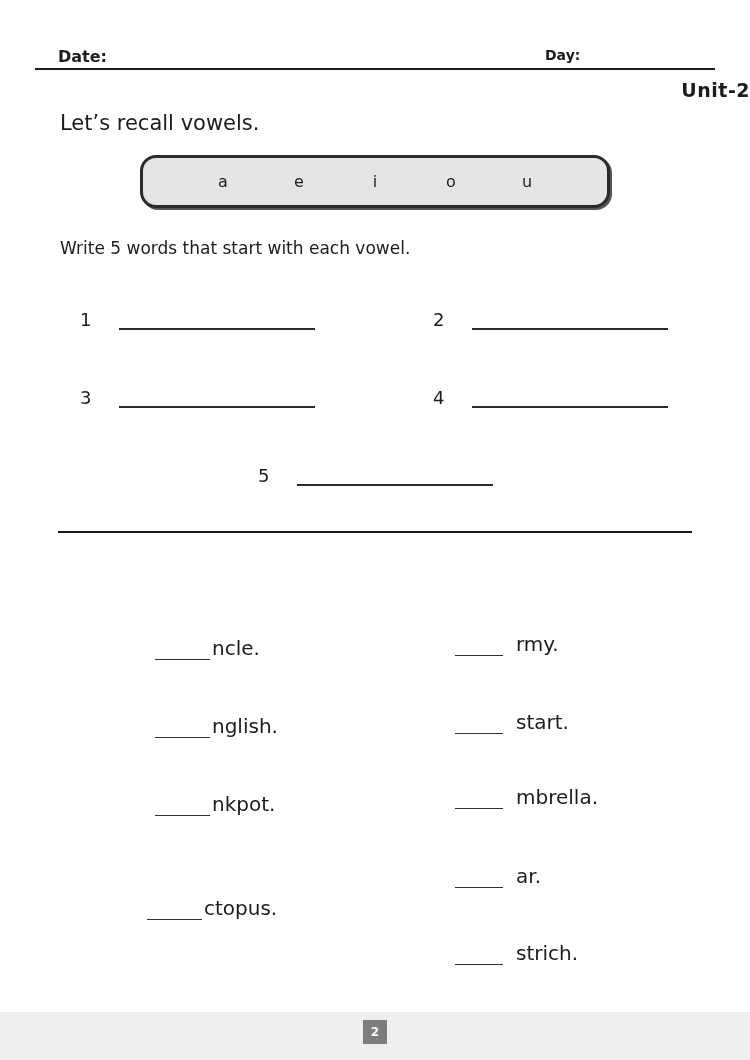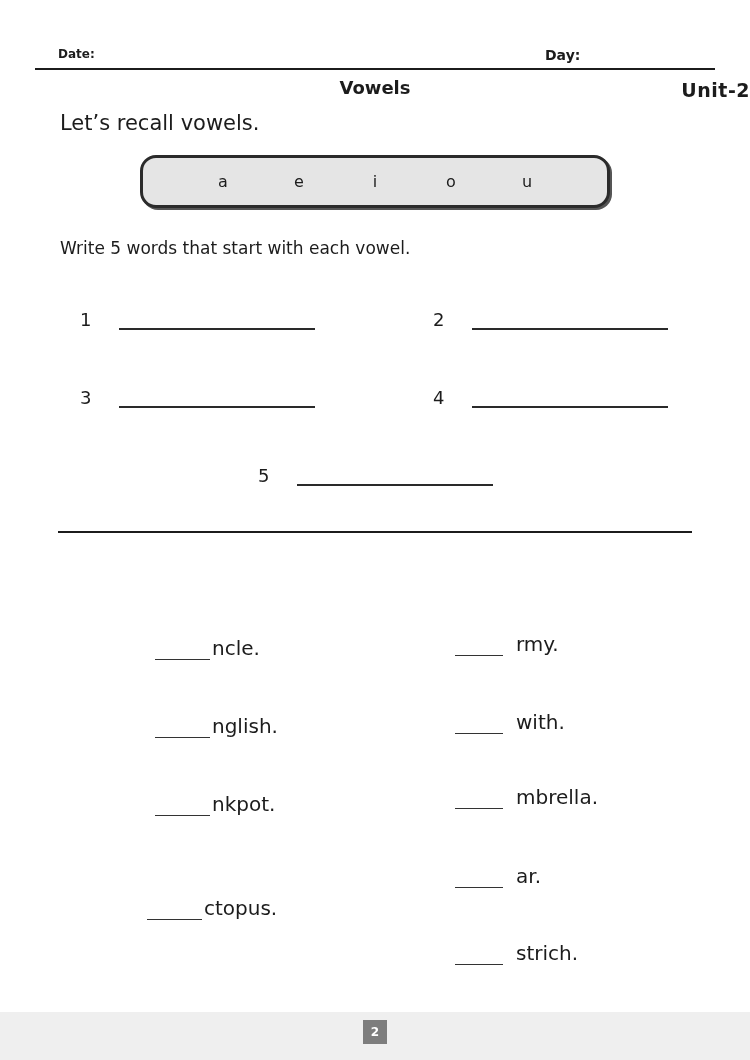--- a/index.html
+++ b/index.html
@@ -8,21 +8,21 @@
     width: 750px;
     height: 1060px;
     font-family: "DejaVu Sans", sans-serif;
     color: #1c1c1c;
     position: relative;
     overflow: hidden;
   }
   .page { position: relative; width: 750px; height: 1060px; background: #ffffff; }
 
   
-  .date-label   { position: absolute; left: 58px;  top: 47px; font-size: 12px; font-weight: bold; }
+  .date-label   { position: absolute; left: 58px;  top: 47px; font-size: 16px; font-weight: bold; }
   .unit-title   { position: absolute; left: 0; right: 0; top: 43px; text-align: right; font-size: 19px; font-weight: bold; letter-spacing: 0.5px; margin-top: 36px; }
   .day-label    { position: absolute; left: 545px; top: 47px; font-size: 14px; font-weight: bold; }
   .header-rule  { position: absolute; left: 35px;  top: 68px; width: 680px; height: 2px; background: #1c1c1c; }
   .subtitle     { position: absolute; left: 0; right: 0; top: 77px; text-align: center; font-size: 18px; font-weight: bold; }
 
   
   .recall-instruction { position: absolute; left: 60px; top: 111px; font-size: 21px; }
   .vowel-box {
     position: absolute; left: 140px; top: 155px; width: 470px; height: 53px;
     background: #e5e5e5; border: 3px solid #2b2b2b; border-radius: 16px;
@@ -70,21 +70,20 @@
 </style>
 </head>
 <body>
 
 <div class="page">
 
   <div class="date-label">Date:</div>
   <div class="unit-title">Unit-2</div>
   <div class="day-label">Day:</div>
   <div class="header-rule"></div>
-  <div class="subtitle">Vowels</div>
 
   <div class="recall-instruction">Let’s recall vowels.</div>
   <div class="vowel-box">
     <span class="vowel-letter">a</span>
     <span class="vowel-letter">e</span>
     <span class="vowel-letter">i</span>
     <span class="vowel-letter">o</span>
     <span class="vowel-letter">u</span>
   </div>
 
@@ -130,21 +129,21 @@
     <span class="cw-blank"></span>
     <span>ctopus.</span>
   </div>
 
   <div class="cw-item right-col" id="cwR0">
     <span class="cw-blank"></span>
     <span>rmy.</span>
   </div>
   <div class="cw-item right-col" id="cwR1">
     <span class="cw-blank"></span>
-    <span>with.</span>
+    <span>start.</span>
   </div>
   <div class="cw-item right-col" id="cwR2">
     <span class="cw-blank"></span>
     <span>mbrella.</span>
   </div>
   <div class="cw-item right-col" id="cwR3">
     <span class="cw-blank"></span>
     <span>ar.</span>
   </div>
   <div class="cw-item right-col" id="cwR4">

